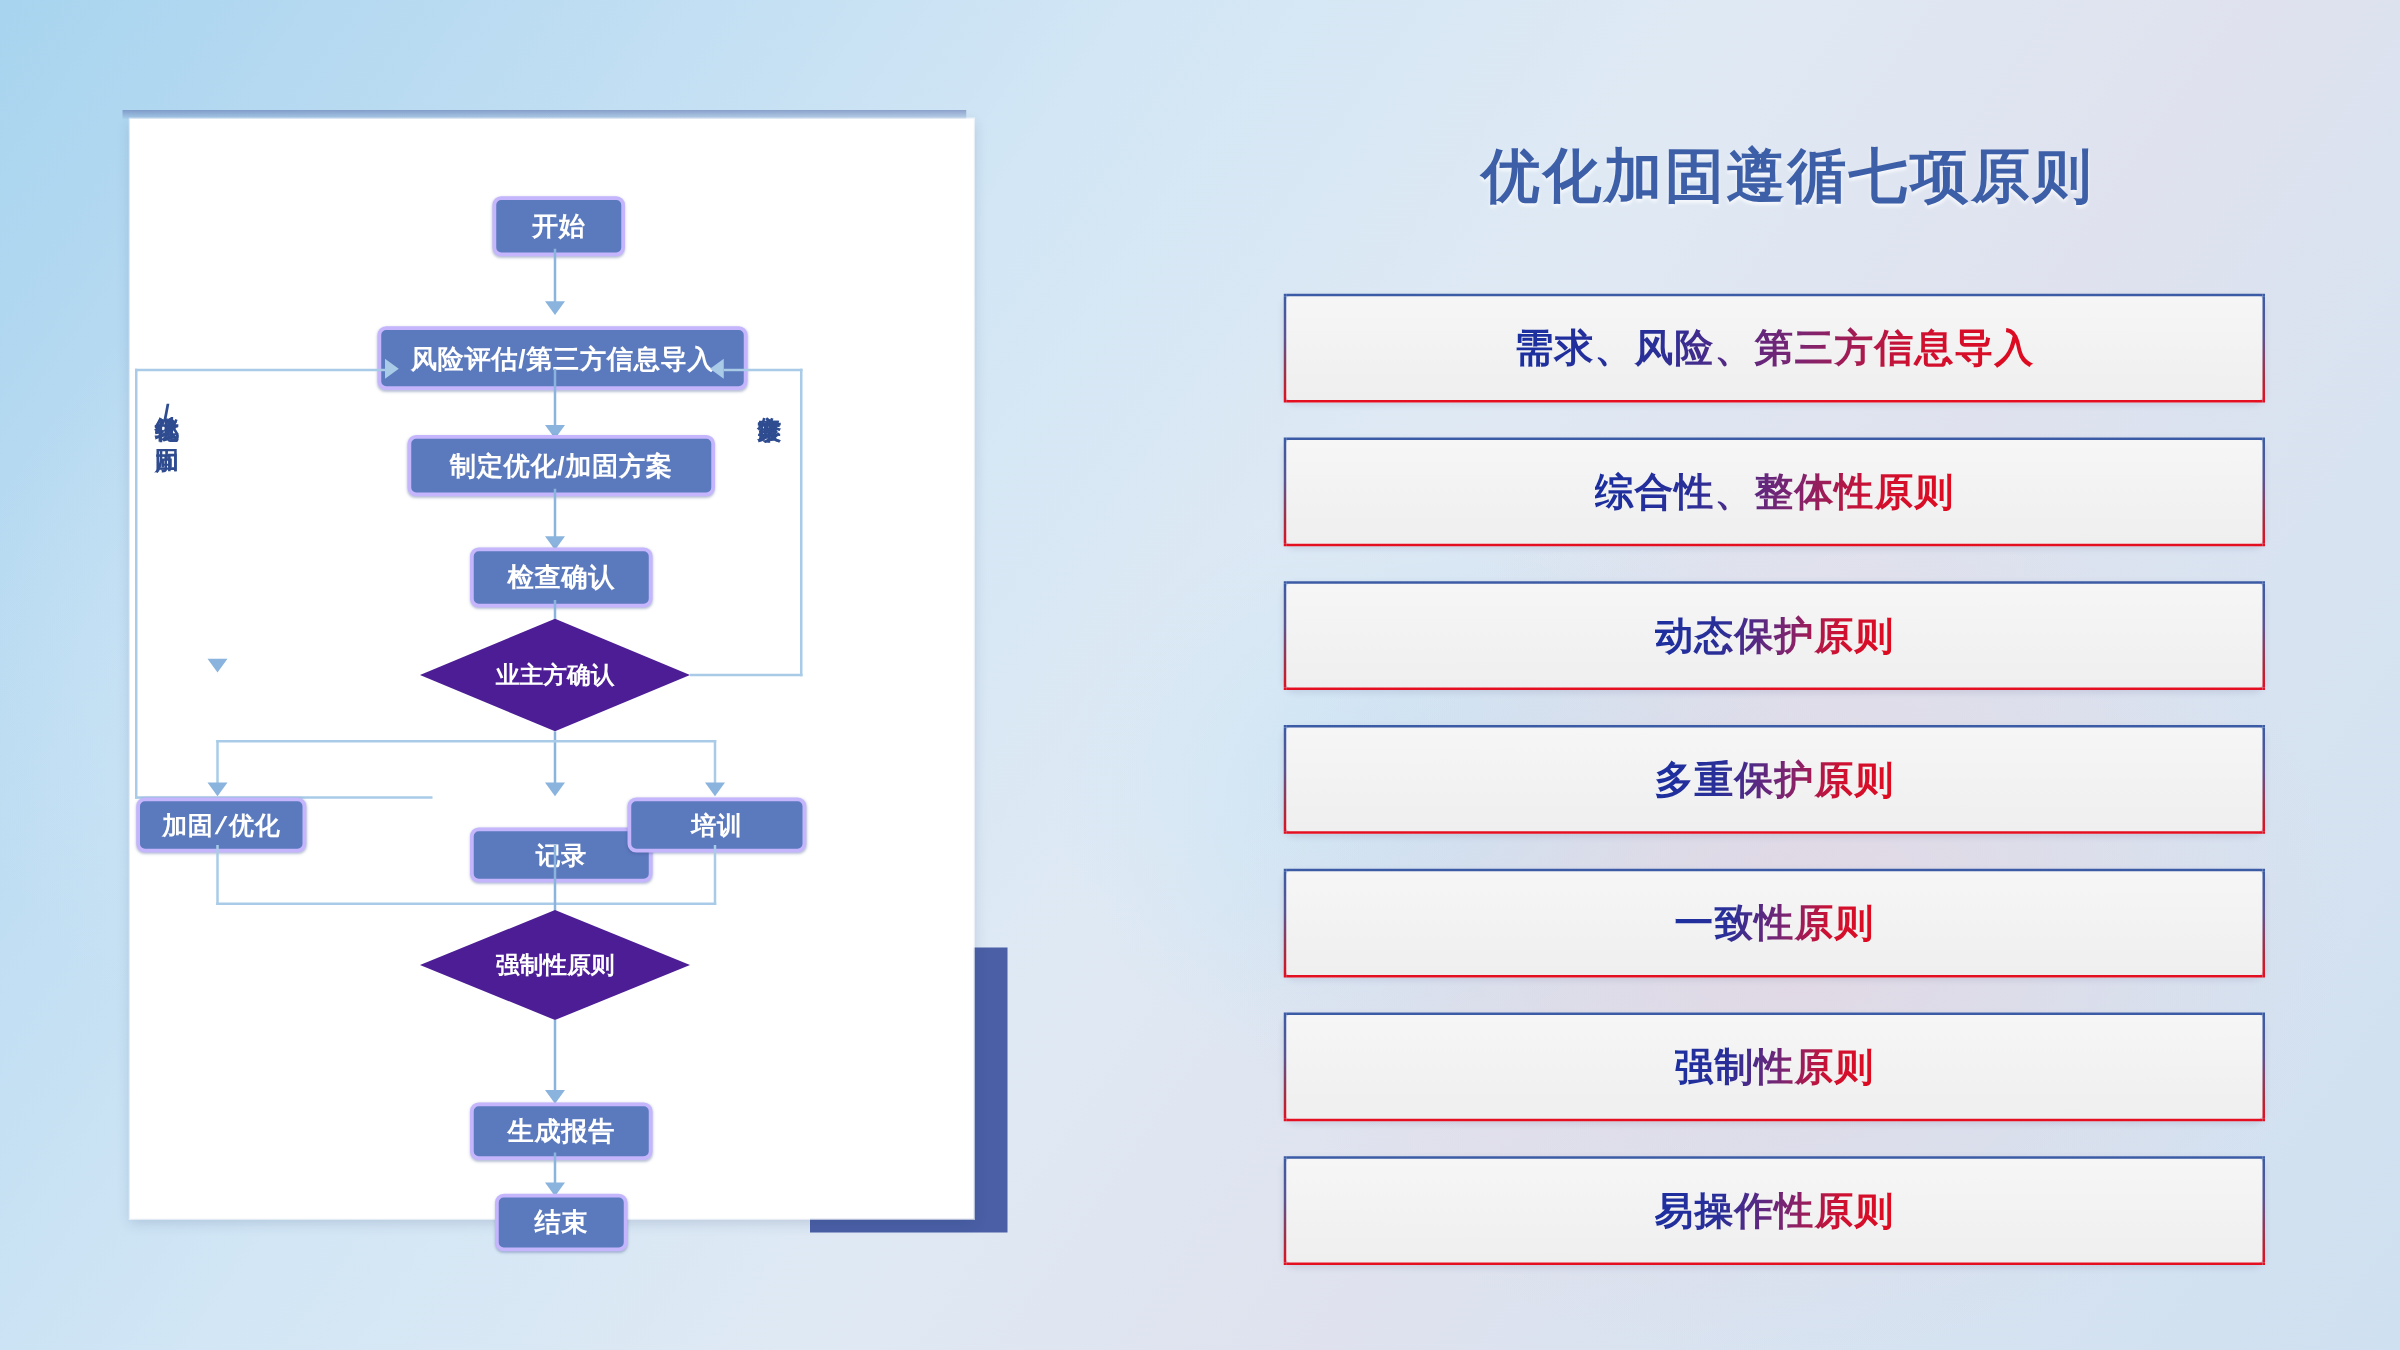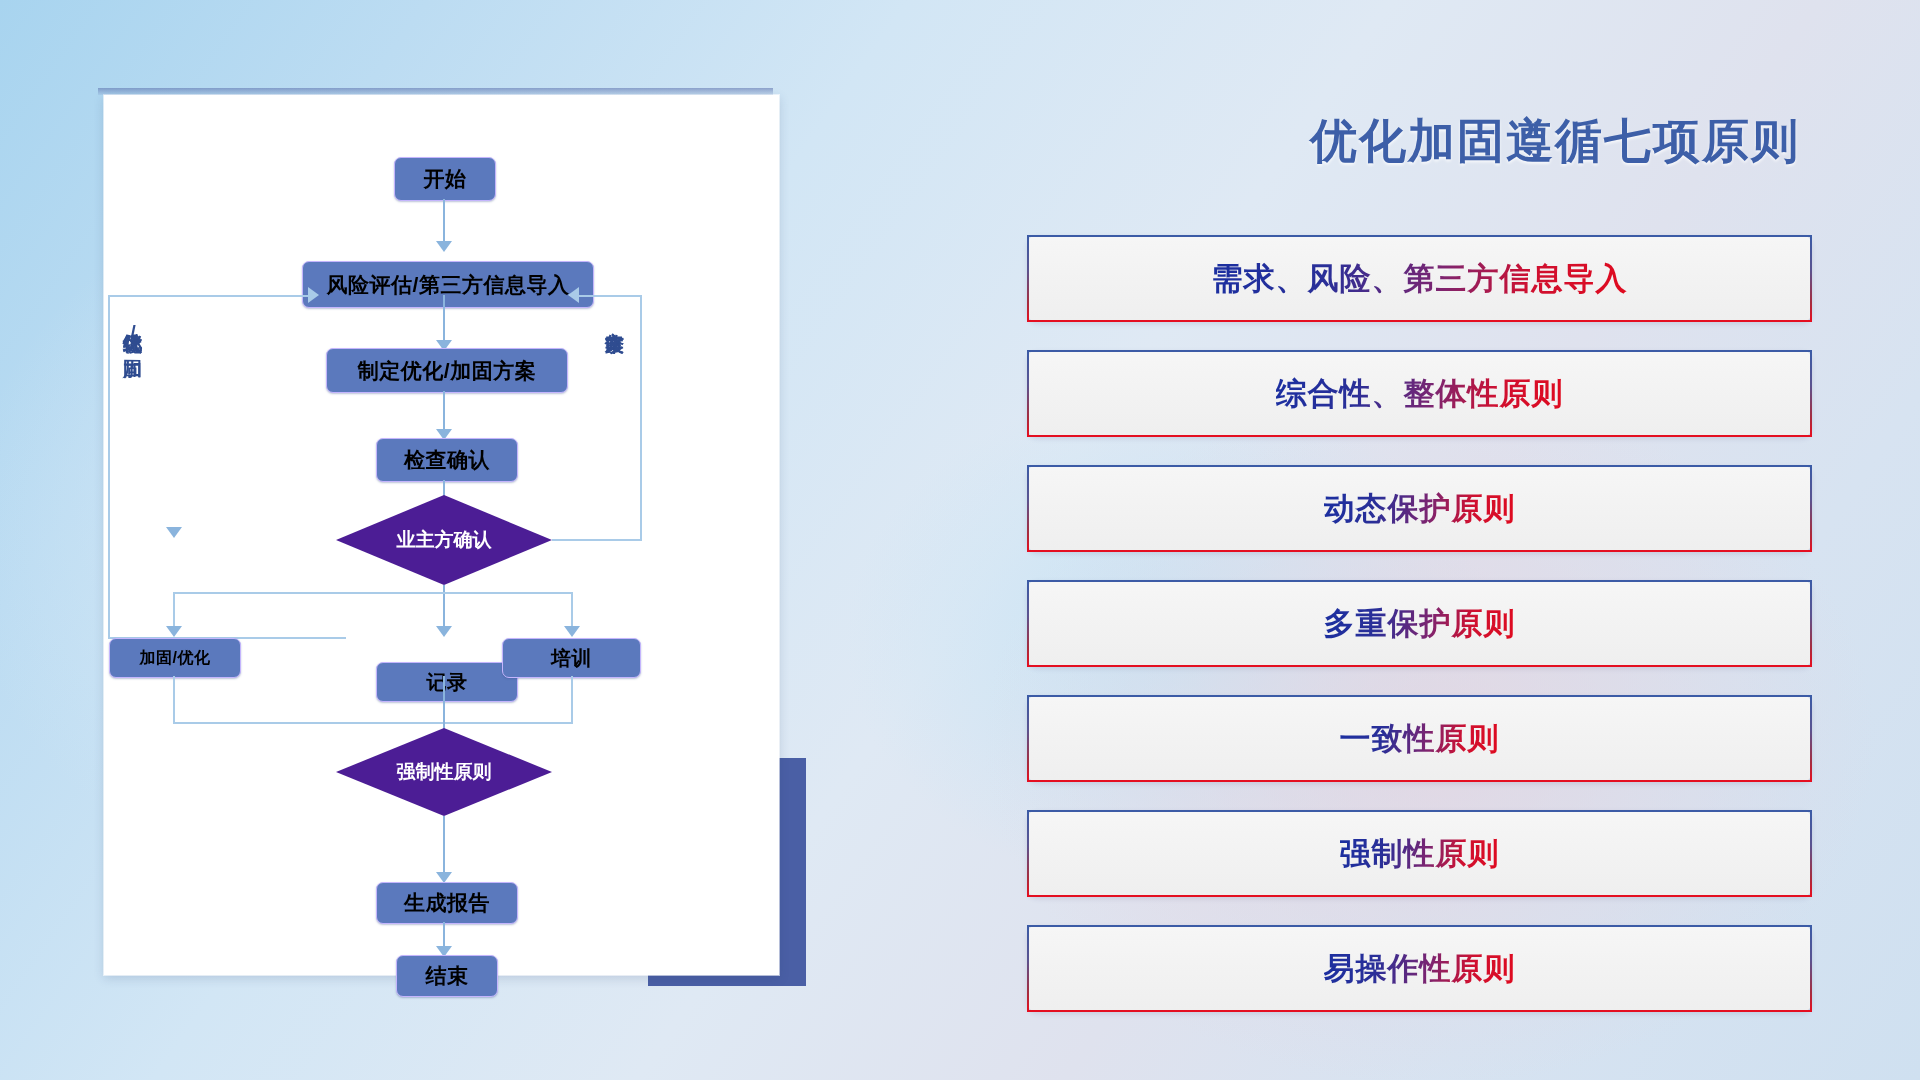--- a/index.html
+++ b/index.html
@@ -29,24 +29,24 @@
   }
   .card::before{
     content:"";position:absolute;left:-6px;top:-7px;width:675px;height:7px;
     background:linear-gradient(180deg,rgba(86,106,168,.55),rgba(120,150,200,.15));
   }
 
   
   .fc{position:absolute;inset:0;}
   .node{
     position:absolute;background:#5b79bd;border-radius:7px;
-    color:#000000;font-weight:bold;display:flex;align-items:center;
+    color:#ffffff;font-weight:bold;display:flex;align-items:center;
     justify-content:center;letter-spacing:.5px;
     box-shadow:0 1px 2px rgba(60,80,140,.35);
-    border:1px solid #c4b5fd;
+    border:3px solid #c4b5fd;
     white-space:nowrap;
   }
   .diamond{
     position:absolute;color:#ffffff;font-weight:bold;
     display:flex;align-items:center;justify-content:center;
     background:#4c1d95;
     clip-path:polygon(50% 0,100% 50%,50% 100%,0 50%);
     white-space:nowrap;
   }
   .ln{position:absolute;background:#8ab4dd;}
@@ -70,21 +70,21 @@
   }
   .vlabel{
     position:absolute;color:#2f4c90;font-weight:bold;font-size:19px;
     writing-mode:vertical-rl;text-orientation:upright;line-height:1.08;
     letter-spacing:1px;white-space:nowrap;
   }
 
   
   .rtitle{
     position:absolute;left:1060px;top:110px;width:740px;
-    text-align:right;font-size:47px;font-weight:bold;color:#3d5fa8;
+    text-align:center;font-size:47px;font-weight:bold;color:#3d5fa8;
     letter-spacing:2px;
     text-shadow:0 2px 3px rgba(255,255,255,.75);
   }
   .plist{position:absolute;left:1027px;top:235px;width:785px;}
   .pitem{
     position:relative;height:83px;margin-bottom:28px;
     border-radius:10px;
     background:linear-gradient(180deg,#f6f6f6 0%,#f2f2f2 55%,#efefef 100%);
     border:2px solid;
     border-image:linear-gradient(180deg,#3b5ba6 0%,#5a5390 40%,#a52c3f 78%,#e60e20 100%) 1;
@@ -155,21 +155,21 @@
       <div class="ln lnv" style="left:339px;top:490px;height:45px;"></div>
       <div class="ln lnh ln-pale" style="left:69px;top:497px;width:400px;"></div>
       <div class="ln lnv ln-pale" style="left:69px;top:497px;height:40px;"></div>
       <div class="ln lnv ln-pale" style="left:467px;top:497px;height:40px;"></div>
       <div class="arw" style="left:62px;top:432px;top:432px;"></div>
 
       <div class="arw" style="left:62px;top:531px;"></div>
       <div class="arw" style="left:332px;top:531px;"></div>
       <div class="arw" style="left:460px;top:531px;"></div>
 
-      <div class="node" style="left:5px;top:543px;width:130px;height:38px;font-size:16px;">
+      <div class="node" style="left:5px;top:543px;width:130px;height:38px;font-size:20px;font-family:Liberation Mono, monospace;">
         <span>加固/优化</span>
       </div>
       <div class="node" style="left:272px;top:543px;width:140px;height:38px;font-size:20px;margin-top:24px;">
         <span>记录</span>
       </div>
       <div class="node" style="left:398px;top:543px;width:137px;height:38px;font-size:20px;">
         <span>培训</span>
       </div>
 
       <div class="ln lnv ln-pale" style="left:69px;top:581px;height:48px;"></div>

